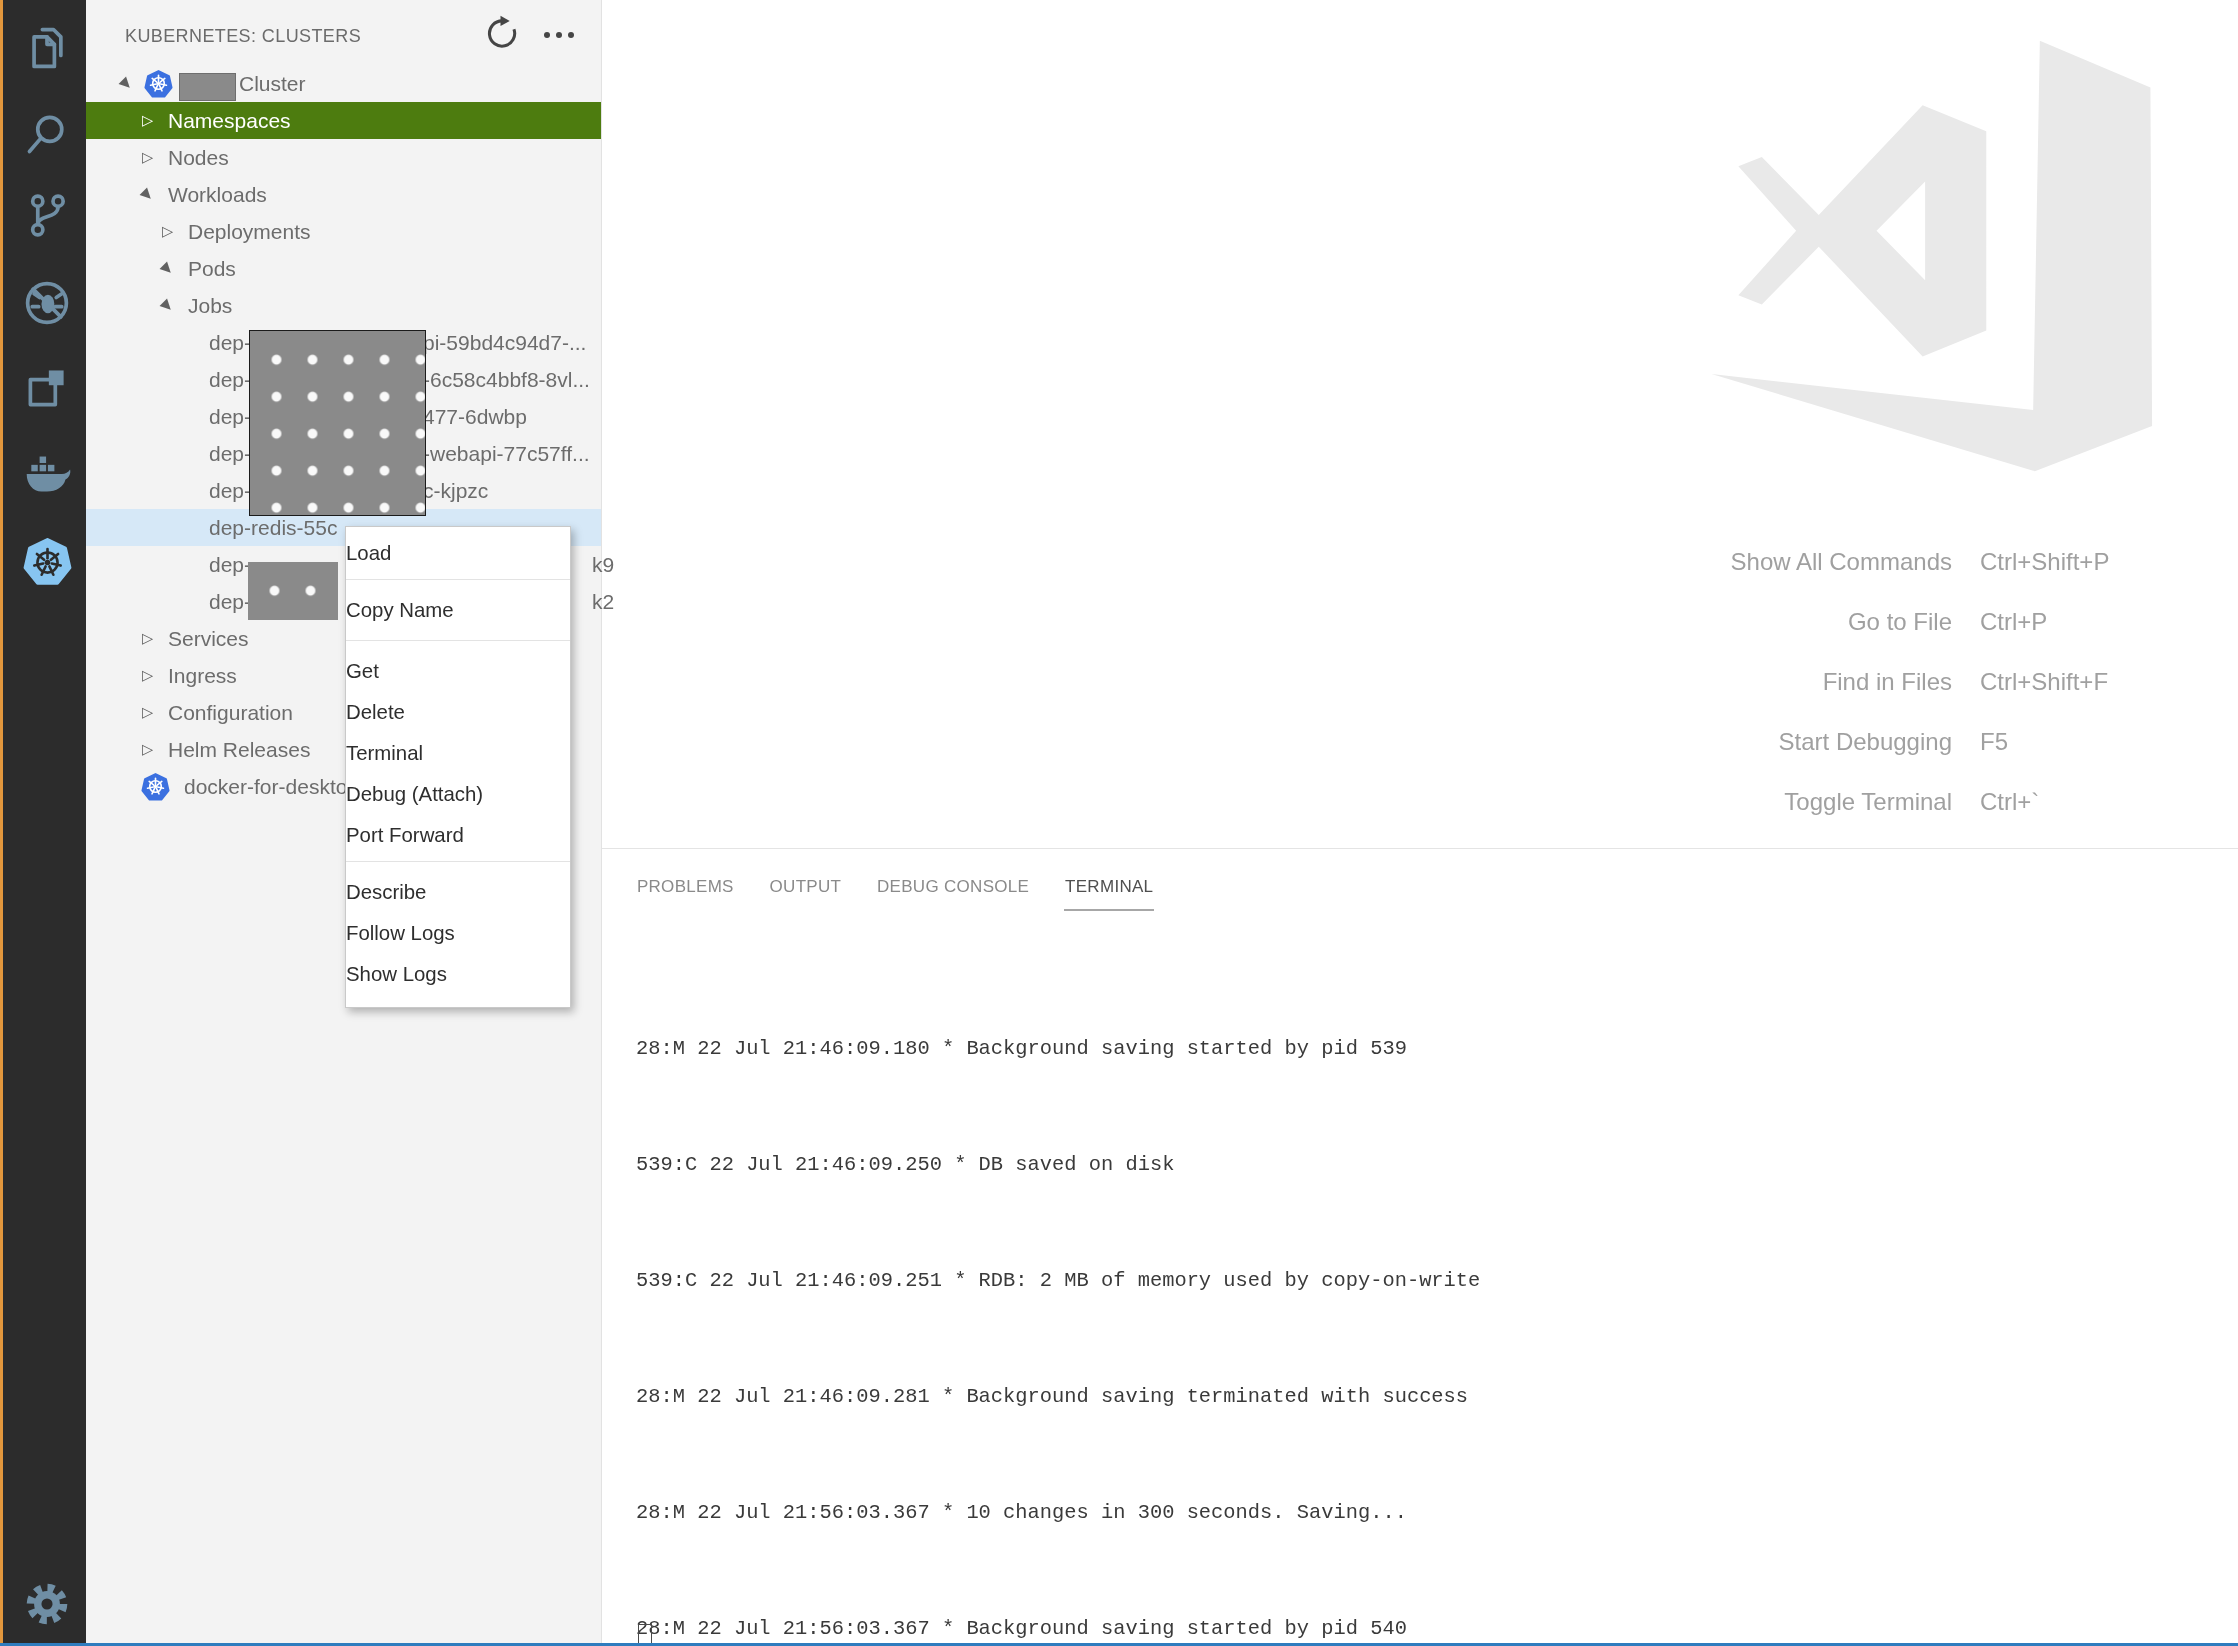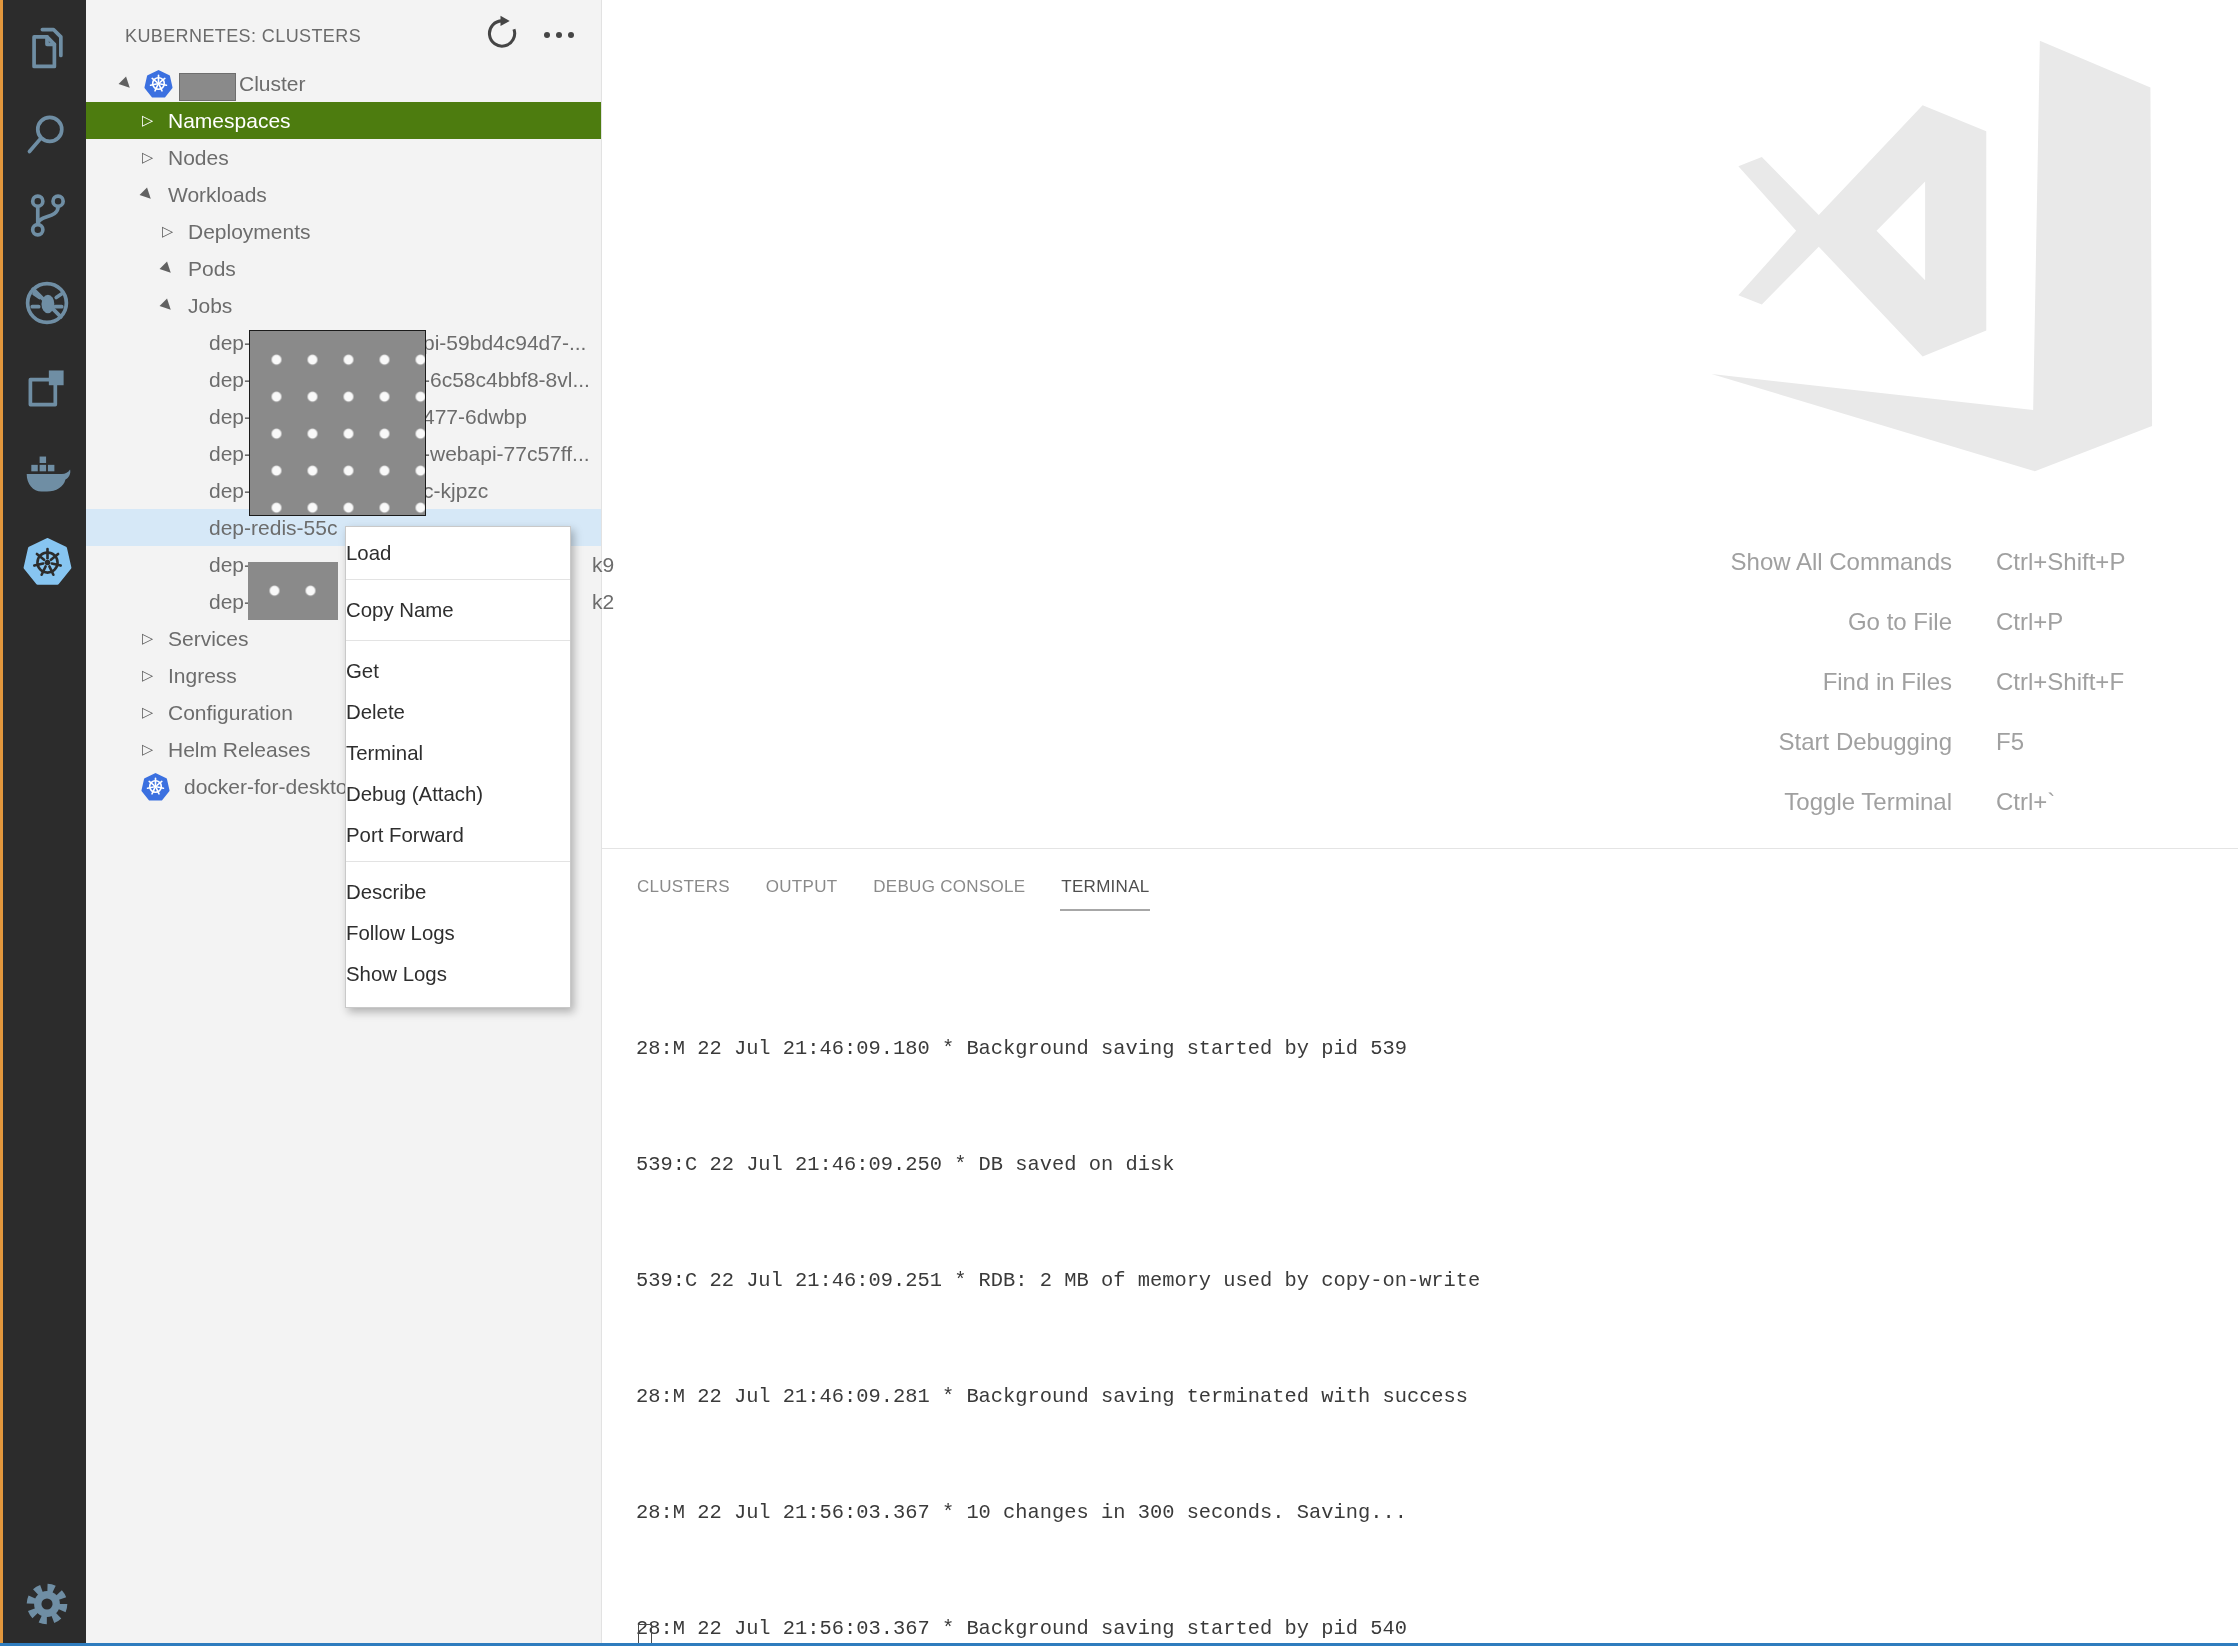--- a/index.html
+++ b/index.html
@@ -72,21 +72,21 @@
   .ctx-sec4{padding:10.2px 0 12px 0;}
   .ctx-sec3 .ctx-item,.ctx-sec4 .ctx-item{line-height:41px;}
   .ctx-item{white-space:nowrap;}
 
   
   .editor{position:absolute;left:601px;top:0;width:1637px;height:848px;background:#ffffff;}
   .watermark{position:absolute;left:1098px;top:34px;width:469px;height:469px;}
   .shortcuts{position:absolute;left:1027px;top:532px;display:grid;grid-template-columns:324px 196px;column-gap:28px;
     grid-auto-rows:60px;font-size:24px;color:#A0A0A0;}
   .sc-label{text-align:right;align-self:center;}
-  .sc-keys{text-align:left;align-self:center;color:#A0A0A0;margin-left:16px;}
+  .sc-keys{text-align:left;align-self:center;color:#A0A0A0;}
 
   
   .panel{position:absolute;left:601px;top:848px;width:1637px;height:799px;background:#ffffff;border-top:1.7px solid #E4E4E4;}
   .panel-tabs{position:absolute;left:35px;top:16px;display:flex;gap:34px;font-size:17px;letter-spacing:0.3px;color:#8A8A8A;}
   .ptab{line-height:44px;border-bottom:2.6px solid transparent;padding:0 0.9px;}
   .ptab.active{color:#4F4F4F;border-bottom-color:#A7A7A7;}
   .term{position:absolute;left:35px;top:69px;width:1584px;font-family:"Liberation Mono","DejaVu Sans Mono",monospace;
     font-size:20.4px;line-height:29px;color:#3A3A3A;white-space:pre;}
   .term-cursor{position:absolute;left:37px;top:775px;width:12px;height:23px;border:1.7px solid #4A4A4A;}
 </style>
@@ -410,21 +410,21 @@
       <span class="sc-keys">F5</span>
 
       <span class="sc-label">Toggle Terminal</span>
       <span class="sc-keys">Ctrl+`</span>
     </div>
 </div>
 
 <div class="panel">
   <div class="panel-tabs">
 
-      <div class="ptab">CLUSTERS</div>
+      <div class="ptab">PROBLEMS</div>
 
       <div class="ptab">OUTPUT</div>
 
       <div class="ptab">DEBUG CONSOLE</div>
 
       <div class="ptab active">TERMINAL</div>
     </div>
   <div class="term">
     
   

